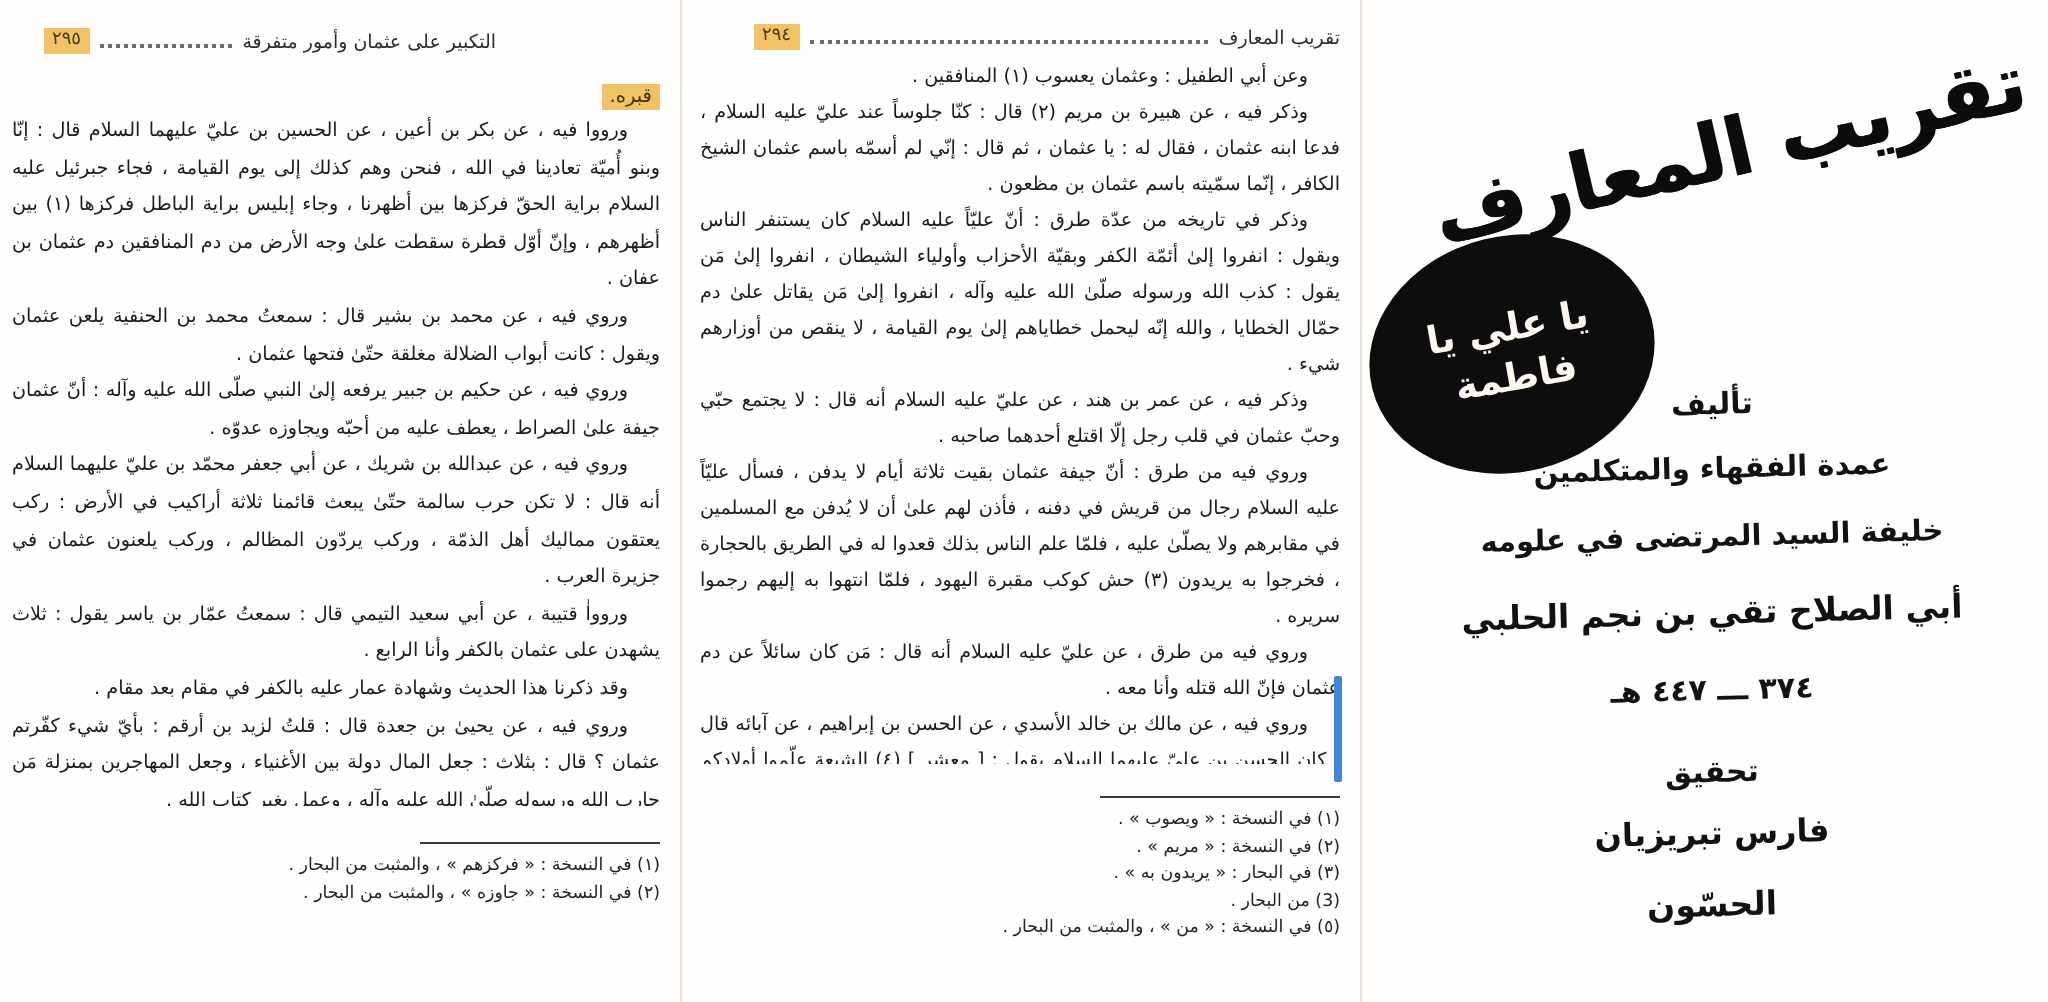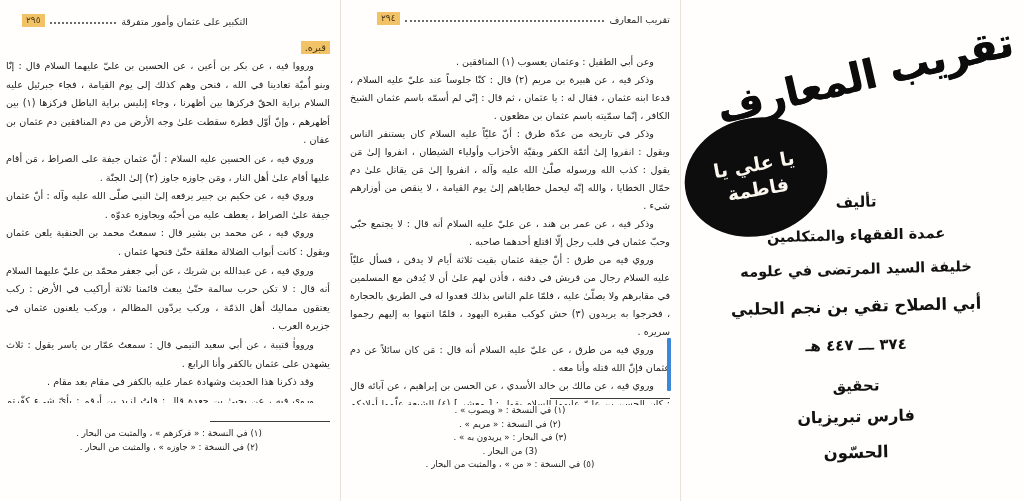--- a/index.html
+++ b/index.html
@@ -24,28 +24,28 @@
   
   .page-header { display:flex; direction:ltr; align-items:flex-end; font-size:9.5px; color:#2b2b2b;margin-left:27px; }
   .leader { flex:1; border-bottom:2px dotted #6b6b6b; margin:0 5px 3px 5px; height:1px; }
   .pg-num { background:#f2c266; padding:0 4px; font-size:9px; color:#4b3b17; line-height:13px; }
   .hdr-title { white-space:nowrap; }
   .header-left { width:226px; margin-left:16px; margin-right:auto; }
 
   
   .body { text-align:justify; color:#1b1b1b; overflow:hidden; }
   .page-left  .body { margin-top:4px; font-size:9.6px; line-height:18.6px; height:346px; }
-  .page-middle .body { margin-top:28px; font-size:9.6px; line-height:18px; height:352px; }
+  .page-middle .body { margin-top:5px; font-size:9.6px; line-height:18px; height:352px; }
   .para { text-indent:16px; }
 
   .catchword-row { margin-top:9px; height:17px; }
   .catchword { background:#f2c266; padding:1px 4px; font-size:9.8px; color:#3f3315; }
 
   
-  .footnotes { position:absolute; right:10px; left:8px; font-size:8.7px; line-height:13.6px; text-align:center; color:#222; }
+  .footnotes { position:absolute; right:10px; left:8px; font-size:8.7px; line-height:13.6px; text-align:right; color:#222; }
   .page-left  .footnotes { top:421px; }
   .page-middle .footnotes { top:398px; }
   .fn-rule { width:120px; border-top:1px solid #3c3c3c; margin-bottom:5px; }
 
   .blue-marker { position:absolute; right:9px; top:338px; width:4px; height:53px; background:#3d87d9; border-radius:1px; }
 
   
   .callig-title {
     position:absolute; top:52px; left:34px; width:300px;
     text-align:center; font-size:40px; font-weight:bold; color:#0c0c0c;
@@ -82,23 +82,22 @@
       <span class="leader"></span>
       <span class="hdr-title">التكبير على عثمان وأمور متفرقة</span>
     </div>
 
     <div class="catchword-row">
       <span class="catchword">قبره.</span>
     </div>
 
     <div class="body">
       <div class="para">ورووا فيه ، عن بكر بن أعين ، عن الحسين بن عليّ عليهما السلام قال : إنّا وبنو أُميّة تعادينا في الله ، فنحن وهم كذلك إلى يوم القيامة ، فجاء جبرئيل عليه السلام براية الحقّ فركزها بين أظهرنا ، وجاء إبليس براية الباطل فركزها (١) بين أظهرهم ، وإنّ أوّل قطرة سقطت علىٰ وجه الأرض من دم المنافقين دم عثمان بن عفان .</div>
-      <div class="para">وروي فيه ، عن الحسين عليه السلام : أنّ عثمان جيفة على الصراط ، مَن أقام عليها أقام علىٰ أهل النار ، ومَن جاوزه جاوز (٢) إلىٰ الجنّة .</div>
+      <div class="para">وروي فيه ، عن محمد بن بشير قال : سمعتُ محمد بن الحنفية يلعن عثمان ويقول : كانت أبواب الضلالة مغلقة حتّىٰ فتحها عثمان .</div>
       <div class="para">وروي فيه ، عن حكيم بن جبير يرفعه إلىٰ النبي صلّى الله عليه وآله : أنّ عثمان جيفة علىٰ الصراط ، يعطف عليه من أحبّه ويجاوزه عدوّه .</div>
-      <div class="para">وروي فيه ، عن محمد بن بشير قال : سمعتُ محمد بن الحنفية يلعن عثمان ويقول : كانت أبواب الضلالة مغلقة حتّىٰ فتحها عثمان .</div>
       <div class="para">وروي فيه ، عن عبدالله بن شريك ، عن أبي جعفر محمّد بن عليّ عليهما السلام أنه قال : لا تكن حرب سالمة حتّىٰ يبعث قائمنا ثلاثة أراكيب في الأرض : ركب يعتقون مماليك أهل الذمّة ، وركب يردّون المظالم ، وركب يلعنون عثمان في جزيرة العرب .</div>
       <div class="para">وروواٰ قتيبة ، عن أبي سعيد التيمي قال : سمعتُ عمّار بن ياسر يقول : ثلاث يشهدن على عثمان بالكفر وأنا الرابع .</div>
       <div class="para">وقد ذكرنا هذا الحديث وشهادة عمار عليه بالكفر في مقام بعد مقام .</div>
       <div class="para">وروي فيه ، عن يحيىٰ بن جعدة قال : قلتُ لزيد بن أرقم : بأيّ شيء كفّرتم عثمان ؟ قال : بثلاث : جعل المال دولة بين الأغنياء ، وجعل المهاجرين بمنزلة مَن حارب الله ورسوله صلّىٰ الله عليه وآله ، وعمل بغير كتاب الله .</div>
     </div>
 
     <div class="footnotes">
       <div class="fn-rule"></div>
       <div class="fn">(١) في النسخة : « فركزهم » ، والمثبت من البحار .</div>
       <div class="fn">(٢) في النسخة : « جاوزه » ، والمثبت من البحار .</div>

